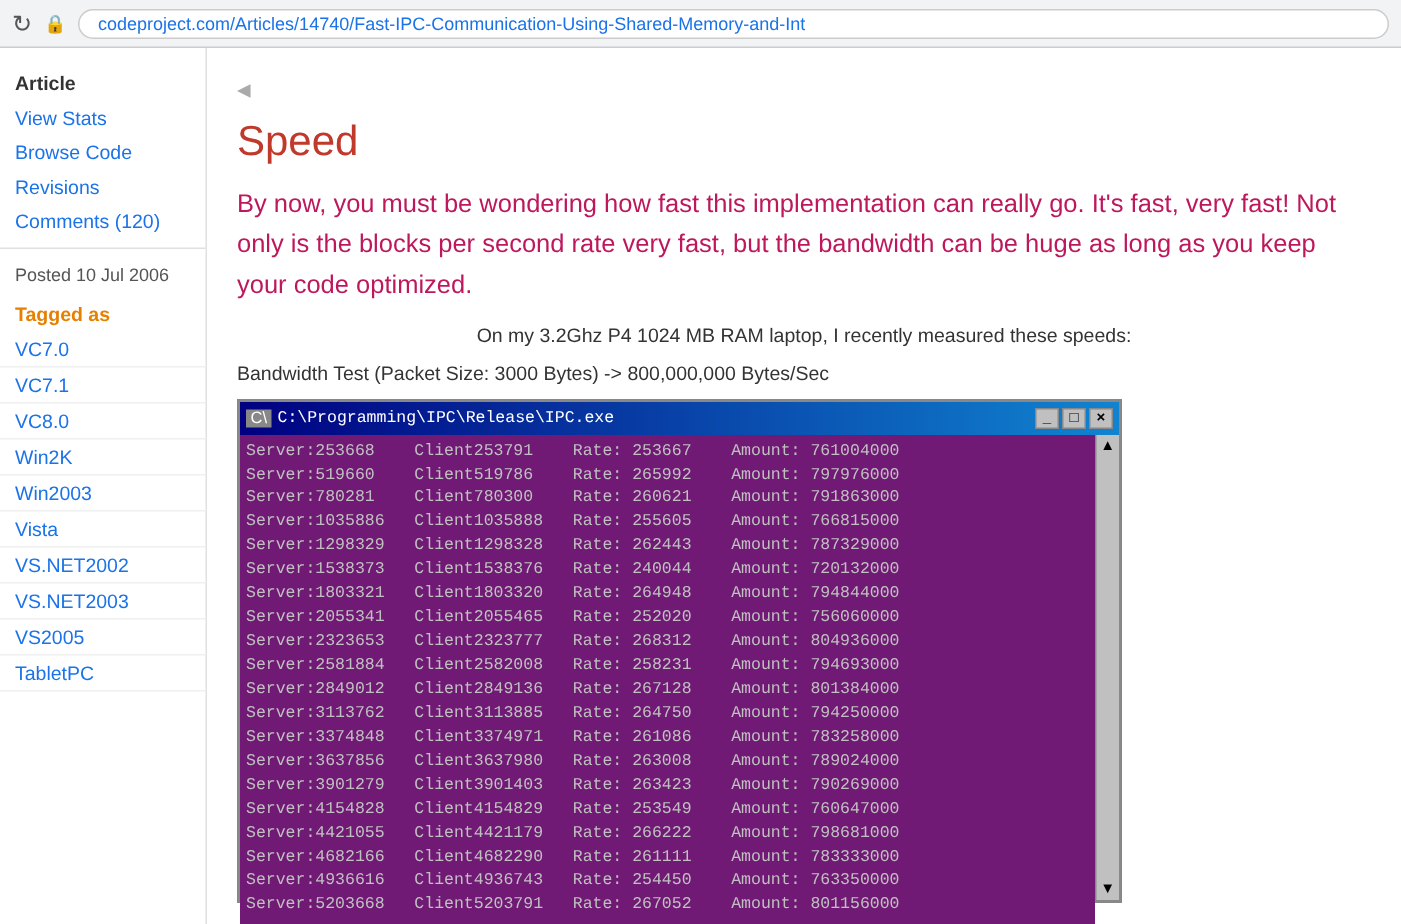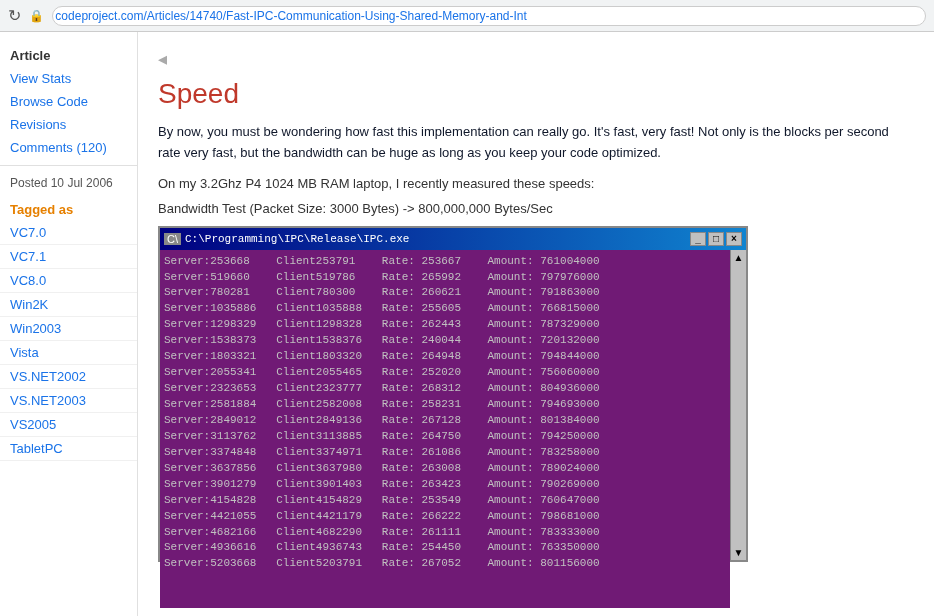--- a/index.html
+++ b/index.html
@@ -6,21 +6,21 @@
     body { font-family: Arial, sans-serif; font-size: 13px; color: #333; background: #fff; }
 
     .browser-bar {
       display: flex; align-items: center; background: #f1f3f4; padding: 4px 8px;
       border-bottom: 1px solid #ccc; height: 32px; gap: 8px;
     }
     .refresh-icon { color: #555; font-size: 16px; cursor: pointer; }
     .lock-icon { color: #555; font-size: 12px; }
     .url-bar {
       flex: 1; background: #fff; border: 1px solid #ccc; border-radius: 12px;
-      padding: 2px 2px; font-size: 12px; color: #1a73e8;
+      padding: 2px 12px; font-size: 12px; color: #1a73e8;
     }
 
     .page-layout { display: flex; height: calc(616px - 32px); overflow: hidden; }
 
     .sidebar {
       width: 138px; min-width: 138px; border-right: 1px solid #e0e0e0;
       padding: 8px 0; overflow-y: auto; background: #fff;
     }
     .sidebar-section-title {
       font-size: 13px; font-weight: bold; padding: 8px 10px 4px 10px; color: #333;
@@ -36,23 +36,23 @@
       display: block; padding: 4px 10px; color: #1a73e8; font-size: 13px;
       cursor: pointer; border-bottom: 1px solid #f0f0f0;
     }
 
     .main-content { flex: 1; overflow-y: auto; padding: 16px 20px; }
 
     .back-arrow { font-size: 18px; color: #aaa; margin-bottom: 8px; display: inline-block; }
 
     h1.speed-title { font-size: 28px; color: #c0392b; font-weight: normal; margin-bottom: 12px; }
 
-    .intro-text { font-size: 13px; line-height: 1.6; margin-bottom: 12px; color: #0f172a; }
+    .intro-text { font-size: 17px; line-height: 1.6; margin-bottom: 12px; color: #be185d; }
 
-    .measure-text { font-size: 13px; margin-bottom: 10px; color: #333; }
+    .measure-text { font-size: 13px; margin-bottom: 10px; color: #333; text-align: center; }
 
     .bandwidth-text { font-size: 13px; margin-bottom: 10px; color: #333; }
 
     .console-wrapper {
       border: 2px solid #888; width: 590px; margin-bottom: 10px;
     }
     .console-titlebar {
       background: linear-gradient(to right, #000080, #1084d0);
       display: flex; align-items: center; justify-content: space-between;
       padding: 2px 4px; height: 22px;

